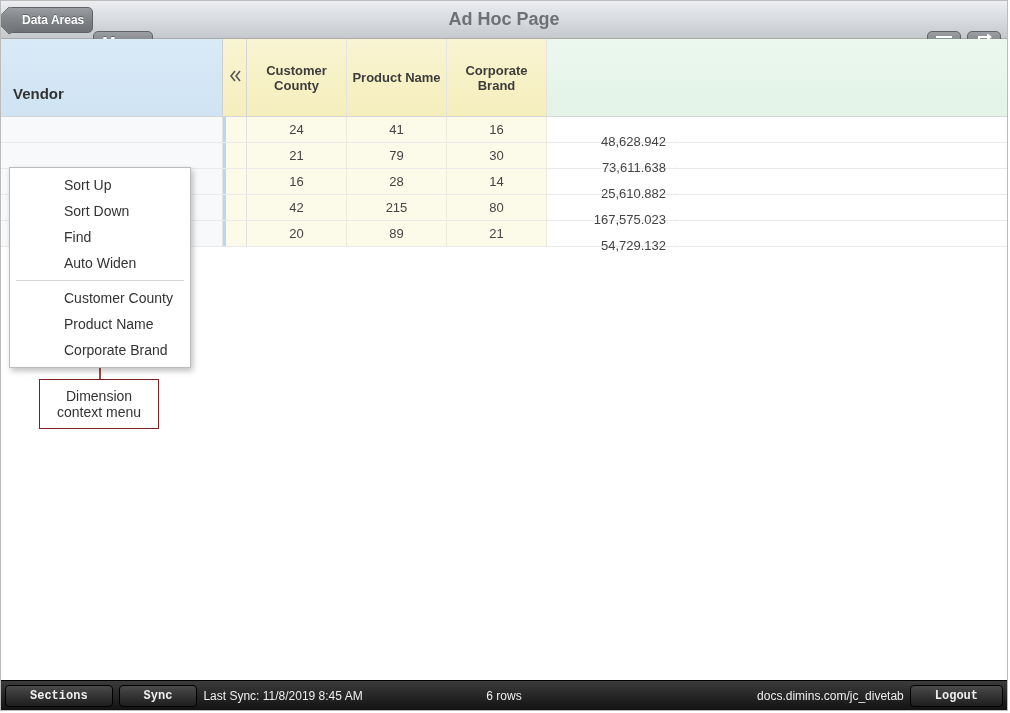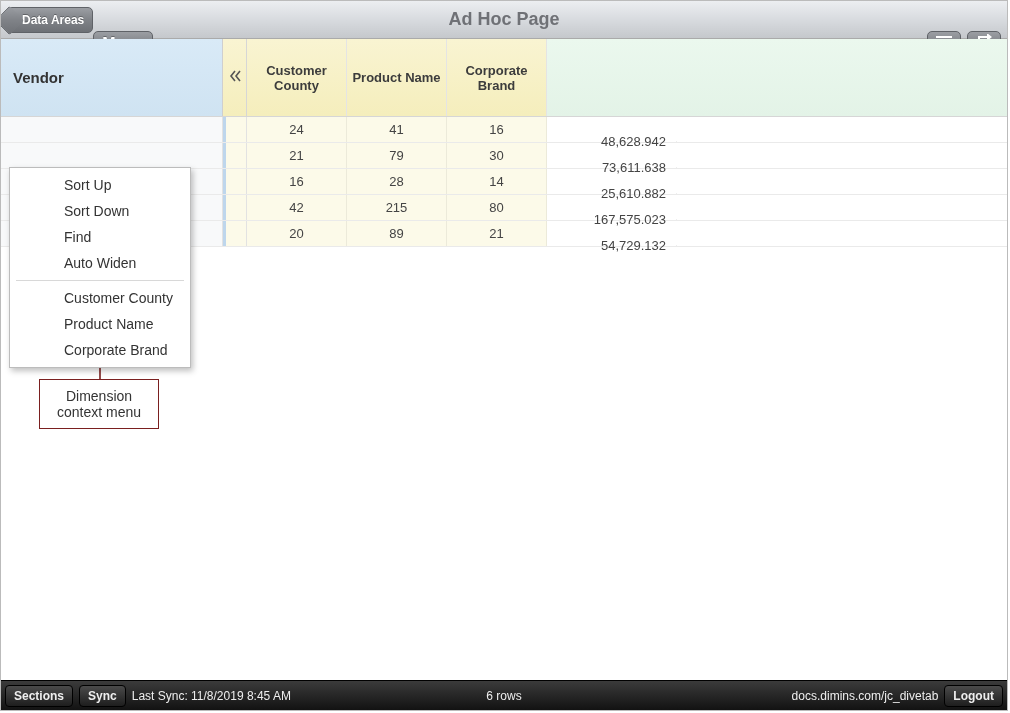--- a/index.html
+++ b/index.html
@@ -93,21 +93,21 @@
   
   .header-row {
     display:flex;
     height:78px;
     border-bottom:1px solid #d6d6d6;
   }
   .hdr-dim {
     width:222px;
     background: linear-gradient(to bottom, #d9eaf7 0%, #cfe3f2 100%);
     border-right:1px solid #cfcfcf;
-    display:flex; align-items:center;
+    display:flex; align-items:flex-end;
     padding:14px 12px;
     font-weight:bold;
     font-size:15px;
     color:#333;
   }
   .hdr-collapse {
     width:24px;
     background: linear-gradient(to bottom, #f9f4d2 0%, #f5eebc 100%);
     border-right:1px solid #d6d6d6;
     display:flex; align-items:center; justify-content:center;
@@ -236,25 +236,26 @@
     padding:0 4px;
     font-size:12px;
     color:#eee;
     gap:6px;
     border-top:1px solid #000;
   }
   .bb-btn {
     background: linear-gradient(to bottom, #4a4a4a 0%, #1e1e1e 100%);
     border:1px solid #000;
     border-radius:4px;
-    padding:3px 8px;
+    padding:3px 24px;
     color:#eee;
     font-weight:bold;
     font-size:12px;
     cursor:pointer;
+    font-family:Liberation Mono, monospace;
   }
   .bb-text { white-space:nowrap; }
   .bb-center { position:absolute; left:0; right:0; text-align:center; pointer-events:none; }
   .bb-right { margin-left:auto; display:flex; gap:6px; align-items:center; }
 </style>
 </head>
 <body>
 
 <div class="app">
 

